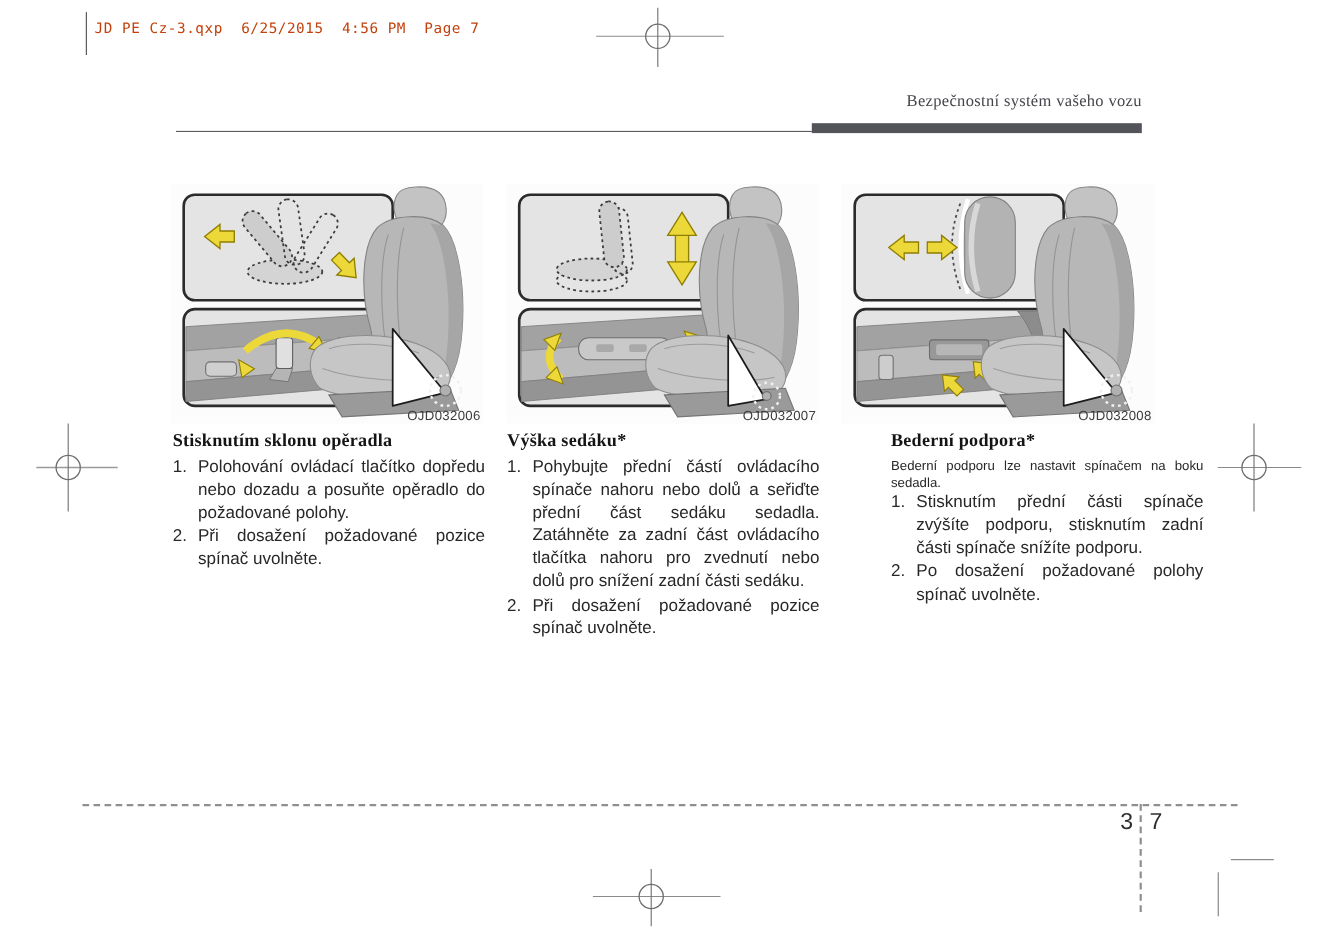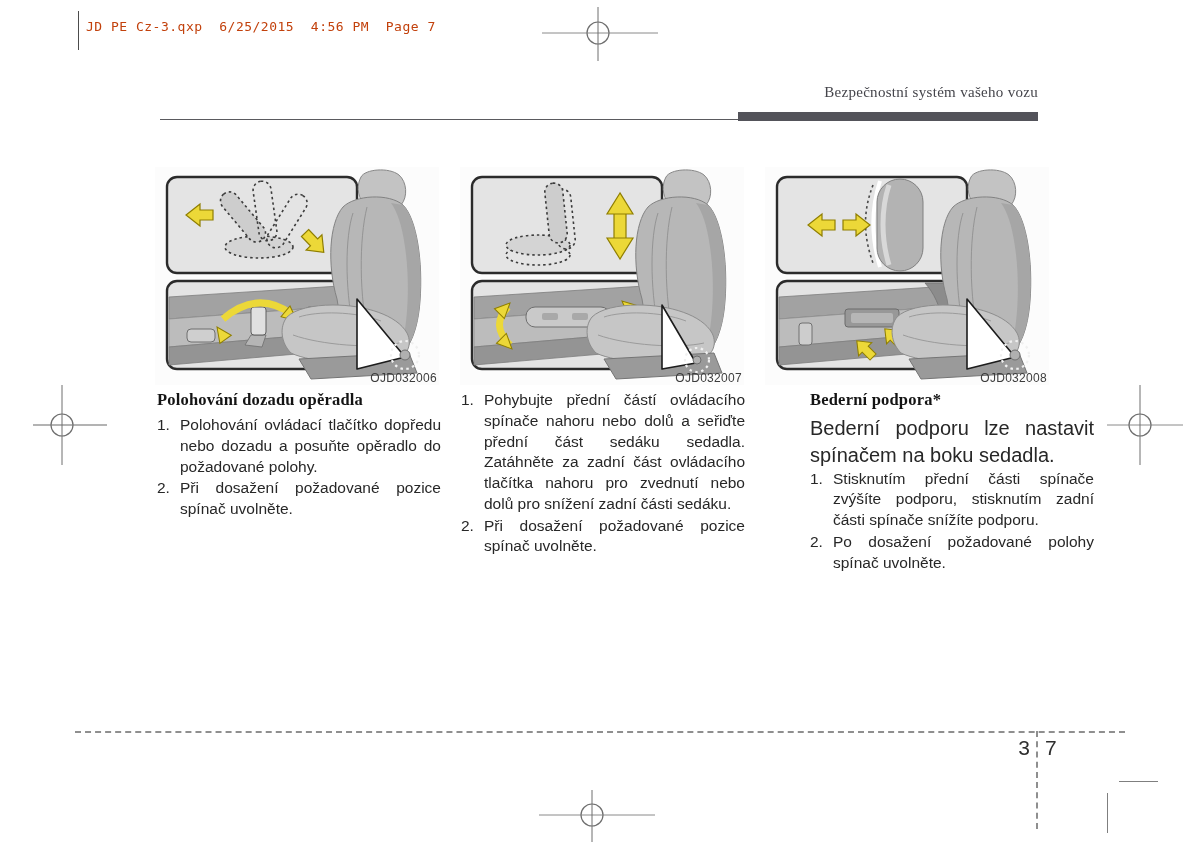--- a/index.html
+++ b/index.html
@@ -32,21 +32,21 @@
     position:absolute;right:2px;bottom:0px;
     font-size:12px;color:#3d3d3d;letter-spacing:.3px;
   }
   
   .col{position:absolute;top:390px;width:284px;color:#272727;}
   .col-1{left:157px;} .col-2{left:461px;} .col-3{left:764px;margin-left:46px;}
   .col h3{
     margin:0 0 5px 0;font-family:"Liberation Serif",serif;
     font-size:16.5px;font-weight:bold;color:#141414;letter-spacing:.2px;
   }
-  .intro{margin:0;font-size:20px;line-height:1.34;text-align:justify;}
+  .intro{margin:0;font-size:12px;line-height:1.34;text-align:justify;}
   .step{display:flex;margin:0 0 1px 0;}
   .step .num{flex:0 0 23px;font-size:15.5px;line-height:1.34;}
   .step .txt{flex:1;font-size:15.5px;line-height:1.34;text-align:justify;}
   
   .foot-dash-h{position:absolute;left:75px;top:731px;width:1050px;height:0;border-top:2px dashed #8f8f8f;}
   .foot-dash-v{position:absolute;left:1036px;top:731px;width:0;height:98px;border-left:2px dashed #8f8f8f;}
   .foot-chap{position:absolute;left:996px;top:736px;width:34px;text-align:right;font-size:21px;color:#2e2e2e;}
   .foot-page{position:absolute;left:1045px;top:736px;font-size:21px;color:#2e2e2e;}
   .trim-h{position:absolute;left:1119px;top:781px;width:39px;height:1px;background:#7f7f7f;}
   .trim-v{position:absolute;left:1107px;top:793px;width:1px;height:40px;background:#7f7f7f;}
@@ -199,32 +199,33 @@
     </g>
     <use href="#seat-shape" transform="translate(122,0)"></use>
     <path d="M202 132 L250 190 L202 202 Z" fill="#ffffff" stroke="#1c1c1c" stroke-width="1.6" stroke-linejoin="round"></path>
     <circle cx="250" cy="188" r="5" fill="#b0b0b0" stroke="#6f6f6f"></circle>
     <circle cx="250" cy="188" r="14" fill="none" stroke="#f0f0f0" stroke-width="2.2" stroke-dasharray="2.5 3.5"></circle>
   </svg>
   <span class="fig-code">OJD032008</span>
 </div>
 
 <div class="col col-1">
-  <h3>Polohování dozadu opěradla</h3>
+  <h3>Stisknutím sklonu opěradla</h3>
   <div class="step">
     <span class="num">1.</span>
     <span class="txt">Polohování ovládací tlačítko dopředu nebo dozadu a posuňte opěradlo do požadované polohy.</span>
   </div>
   <div class="step">
     <span class="num">2.</span>
     <span class="txt">Při dosažení požadované pozice spínač uvolněte.</span>
   </div>
 </div>
 
 <div class="col col-2">
+  <h3>Výška sedáku*</h3>
   <div class="step">
     <span class="num">1.</span>
     <span class="txt">Pohybujte přední částí ovládacího spínače nahoru nebo dolů a seřiďte přední část sedáku sedadla. Zatáhněte za zadní část ovládacího tlačítka nahoru pro zvednutí nebo dolů pro snížení zadní části sedáku.</span>
   </div>
   <div class="step">
     <span class="num">2.</span>
     <span class="txt">Při dosažení požadované pozice spínač uvolněte.</span>
   </div>
 </div>
 

